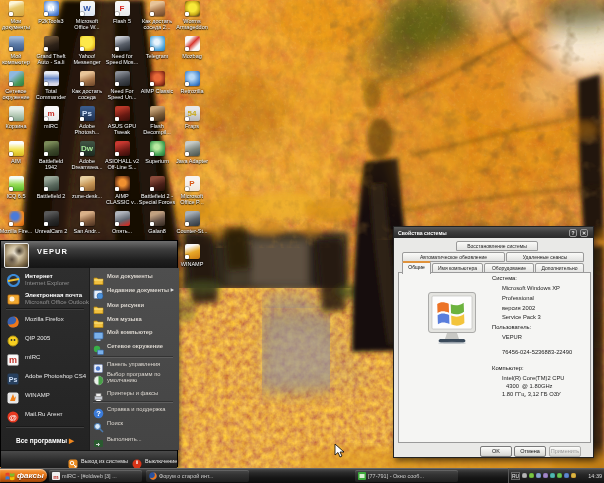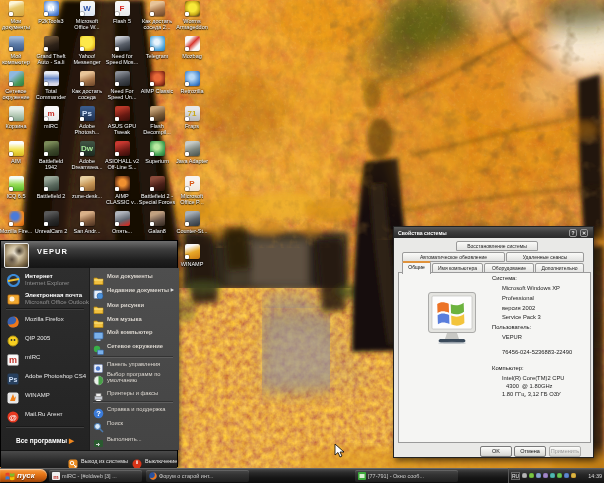--- a/index.html
+++ b/index.html
@@ -453,21 +453,21 @@
       </div>
       <div class="dlab">Mozbag</div>
     </div>
 <div class="di" style="left:173px;top:71px;">
       <div class="dico" style="background:radial-gradient(circle at 45% 40%,#b8d8f4 20%,#4a8ad0 65%,#1e4a90);">
         <i></i>
       </div>
       <div class="dlab">Retrozilla</div>
     </div>
 <div class="di" style="left:173px;top:106px;">
-      <div class="dico" style="background:linear-gradient(180deg,#e8e8e8 20%,#b8b8b8);"><span style="color:#c8a818;">71</span><i></i></div>
+      <div class="dico" style="background:linear-gradient(180deg,#e8e8e8 20%,#b8b8b8);"><span style="color:#c8a818;">54</span><i></i></div>
       <div class="dlab">Fraps</div>
     </div>
 <div class="di" style="left:173px;top:141px;">
       <div class="dico" style="background:linear-gradient(160deg,#c8ccc8 20%,#7a827a 60%,#46504a);">
         <i></i>
       </div>
       <div class="dlab">Java Adapter</div>
     </div>
 <div class="di" style="left:173px;top:176px;">
       <div class="dico" style="background:linear-gradient(180deg,#f8f4f0 25%,#f0e4d8);"><span style="color:#d85818;">P</span><i></i></div>
@@ -669,21 +669,21 @@
 </div>
 
 <div id="tb">
  <div id="startBtn">
       <svg width="10" height="10" viewBox="0 0 10 10">
 <path d="M0.5,2.2 C1.6,1.4 2.8,1.5 4.4,2.1 L4.4,5.0 C2.8,4.4 1.6,4.3 0.5,5.1 Z" fill="#e8412c"></path>
 <path d="M5.0,2.3 C6.6,2.9 7.8,2.9 9.5,2.0 L9.5,4.9 C7.8,5.8 6.6,5.8 5.0,5.2 Z" fill="#7eba28"></path>
 <path d="M0.5,5.8 C1.6,5.0 2.8,5.1 4.4,5.7 L4.4,8.6 C2.8,8.0 1.6,7.9 0.5,8.7 Z" fill="#3a7ad8"></path>
 <path d="M5.0,5.9 C6.6,6.5 7.8,6.5 9.5,5.6 L9.5,8.5 C7.8,9.4 6.6,9.4 5.0,8.8 Z" fill="#f3c100"></path>
 </svg>
-      <span>пуск</span>
+      <span>факсы</span>
     </div>
  <div class="tbtn" style="left:49px;width:93px;">
       <svg width="8" height="8">
         <rect width="8" height="8" rx="1" fill="#f0f0f0"></rect>
         <text x="4" y="6.5" font-size="6" font-weight="bold" fill="#c03028" text-anchor="middle" font-family="Liberation Sans">m</text>
       </svg>
       <span>mIRC - [#oldweb [3] ...</span>
     </div>
  <div class="tbtn" style="left:146px;width:103px;">
       <svg width="8" height="8">

